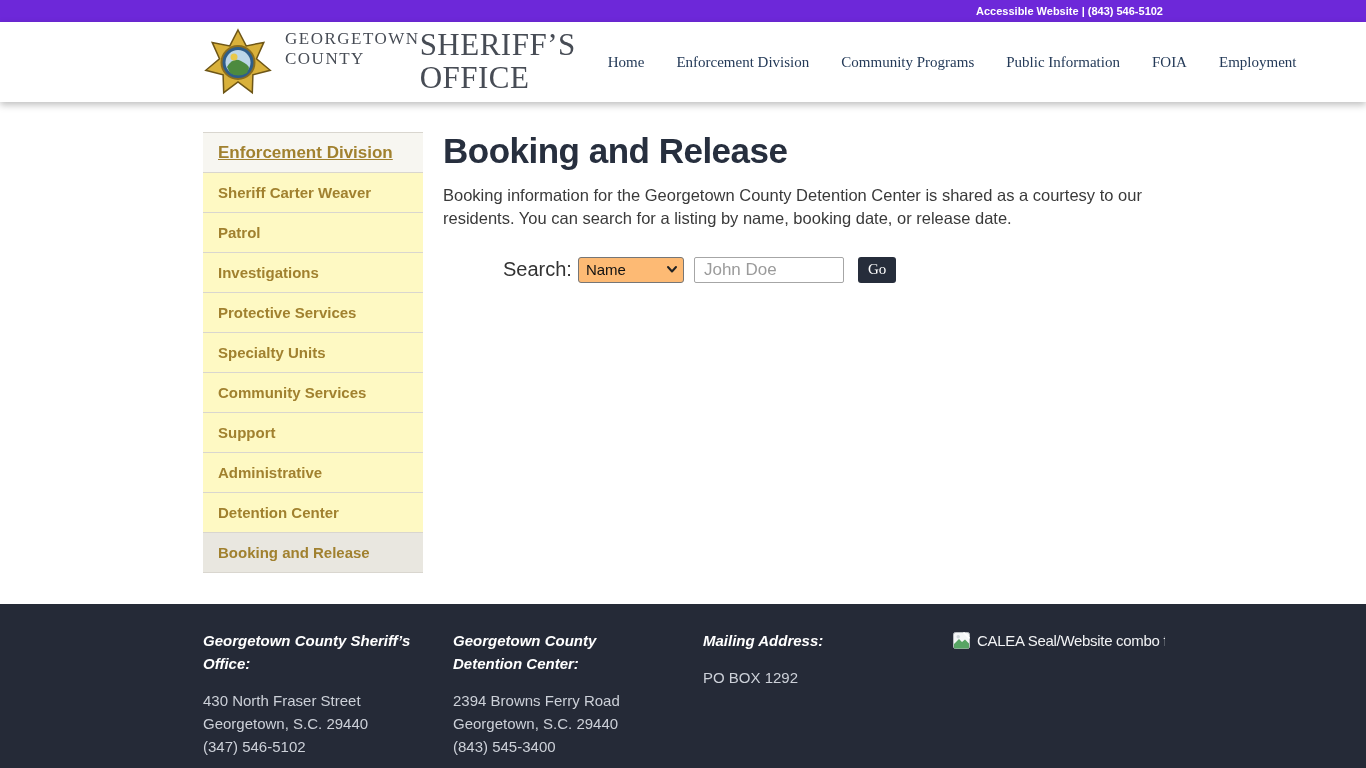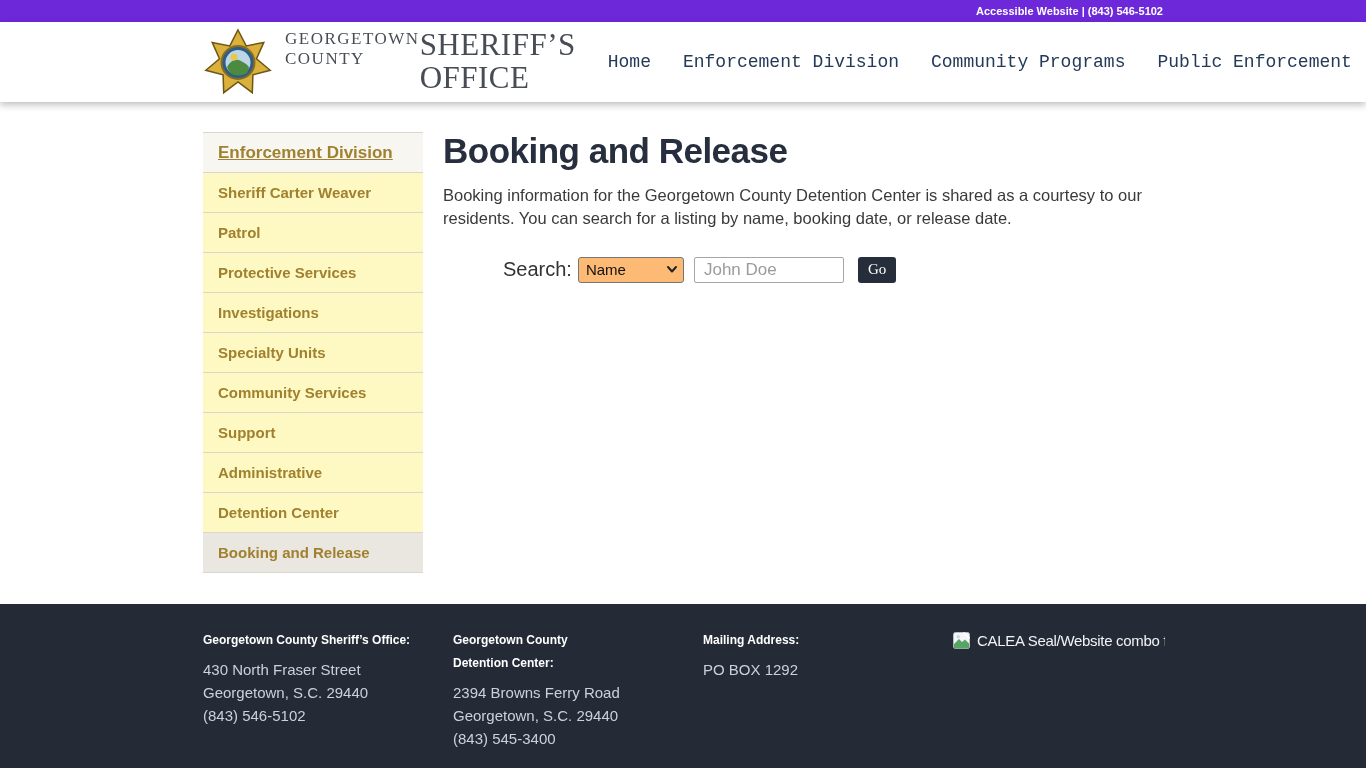--- a/index.html
+++ b/index.html
@@ -29,21 +29,21 @@
   .logo-line1 {
     font-family:"Liberation Serif", serif; font-size:17px;
     letter-spacing:1.5px; color:#474c55; line-height:1.15;
   }
   .logo-line2 {
     font-family:"Liberation Serif", serif; font-size:31px;
     color:#474c55; line-height:1.05; letter-spacing:0.5px;
   }
   .main-nav { display:flex; align-items:center; }
   .main-nav a {
-    font-family:Liberation Mono, monospace; font-size:18px;
+    font-family:Liberation Serif, serif; font-size:15px;
     color:#243a58; text-decoration:none; margin-left:32px; white-space:nowrap;
   }
 
   
   .page { display:flex; padding-top:30px; min-height:502px; }
 
   .sidebar { width:220px; flex:0 0 220px; border-top:1px solid #d9d6cf; }
   .sidebar-header {
     background:#f7f6f1; border-bottom:1px solid #d9d6cf;
     padding:9px 15px; font-size:17px; font-weight:bold;
@@ -87,22 +87,22 @@
     background:#262d3b; color:#ffffff; border:none; border-radius:3px;
     font-size:15px; padding:0 10px; height:26px; cursor:pointer;
     font-family:Liberation Serif, serif;
   }
 
   
   .site-footer { background:#252a37; height:166px; padding-top:25px; }
   .footer-grid { display:flex; }
   .footer-col { width:250px; flex:0 0 250px; padding-right:25px; }
   .footer-heading {
-    margin:0 0 6px 0; font-size:12px; font-weight:bold;
-    color:#ffffff; line-height:23px;
+    margin:0 0 14px 0; font-size:15px; font-weight:bold;
+    color:#ffffff; line-height:23px;font-style:italic;
   }
   .footer-col:nth-child(1) .footer-heading { max-width:212px; }
   .footer-col:nth-child(2) .footer-heading { max-width:150px; }
   .footer-line { font-size:15px; color:#ccd0d8; line-height:23px; }
   .calea-col { display:flex; align-items:flex-start; gap:7px; padding-top:3px; }
   .calea-alt {
     color:#f2f3f5; font-size:15px; line-height:17px;
     white-space:nowrap; overflow:hidden; width:188px; display:inline-block;
     letter-spacing:-0.3px;
   }
@@ -130,34 +130,34 @@
       </span>
       <div class="logo-text">
         <span class="logo-line1">GEORGETOWN COUNTY</span>
         <span class="logo-line2">SHERIFF’S OFFICE</span>
       </div>
     </div>
     <nav class="main-nav">
       <a href="#">Home</a>
       <a href="#">Enforcement Division</a>
       <a href="#">Community Programs</a>
-      <a href="#">Public Enforcement</a>
+      <a href="#">Public Information</a>
       <a href="#">FOIA</a>
       <a href="#">Employment</a>
     </nav>
   </div>
 </header>
 
 <div class="container page">
   <aside class="sidebar">
     <div class="sidebar-header">Enforcement Division</div>
     <div class="sidebar-item">Sheriff Carter Weaver</div>
     <div class="sidebar-item">Patrol</div>
+    <div class="sidebar-item">Investigations</div>
     <div class="sidebar-item">Protective Services</div>
-    <div class="sidebar-item">Investigations</div>
     <div class="sidebar-item">Specialty Units</div>
     <div class="sidebar-item">Community Services</div>
     <div class="sidebar-item">Support</div>
     <div class="sidebar-item">Administrative</div>
     <div class="sidebar-item">Detention Center</div>
     <div class="sidebar-item active">Booking and Release</div>
   </aside>
 
   <main class="content">
     <h1 class="page-title">Booking and Release</h1>
@@ -179,21 +179,21 @@
     </div>
   </main>
 </div>
 
 <footer class="site-footer">
   <div class="container footer-grid">
     <div class="footer-col">
       <h4 class="footer-heading">Georgetown County Sheriff’s Office:</h4>
       <div class="footer-line">430 North Fraser Street</div>
       <div class="footer-line">Georgetown, S.C. 29440</div>
-      <div class="footer-line">(843) 546-5102</div>
+      <div class="footer-line">(347) 546-5102</div>
     </div>
     <div class="footer-col">
       <h4 class="footer-heading">Georgetown County Detention Center:</h4>
       <div class="footer-line">2394 Browns Ferry Road</div>
       <div class="footer-line">Georgetown, S.C. 29440</div>
       <div class="footer-line">(843) 545-3400</div>
     </div>
     <div class="footer-col">
       <h4 class="footer-heading">Mailing Address:</h4>
       <div class="footer-line">PO BOX 1292</div>

